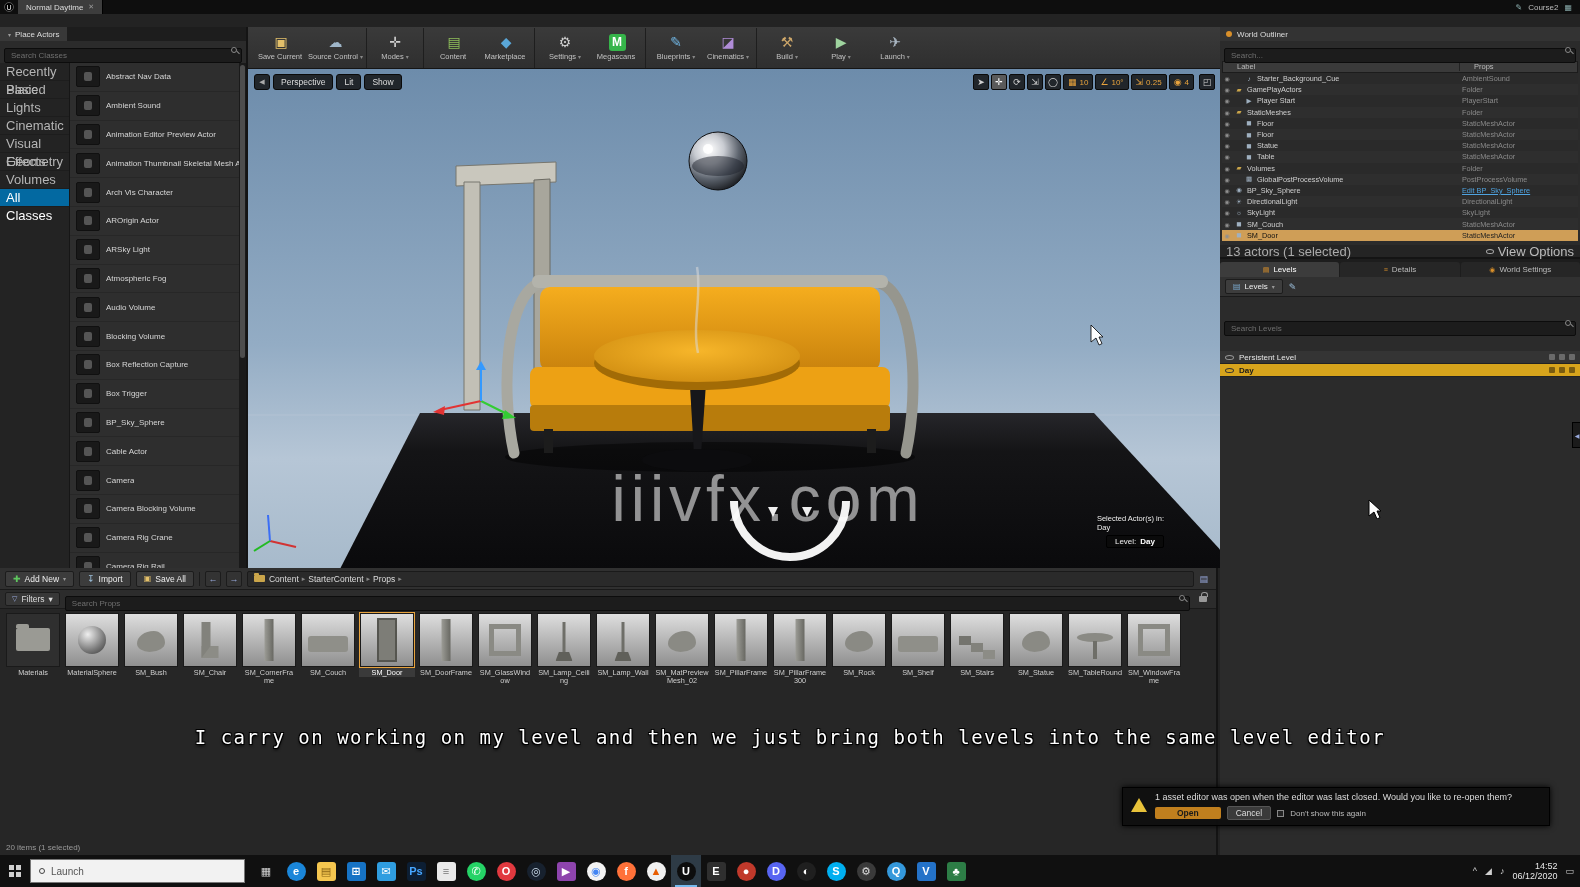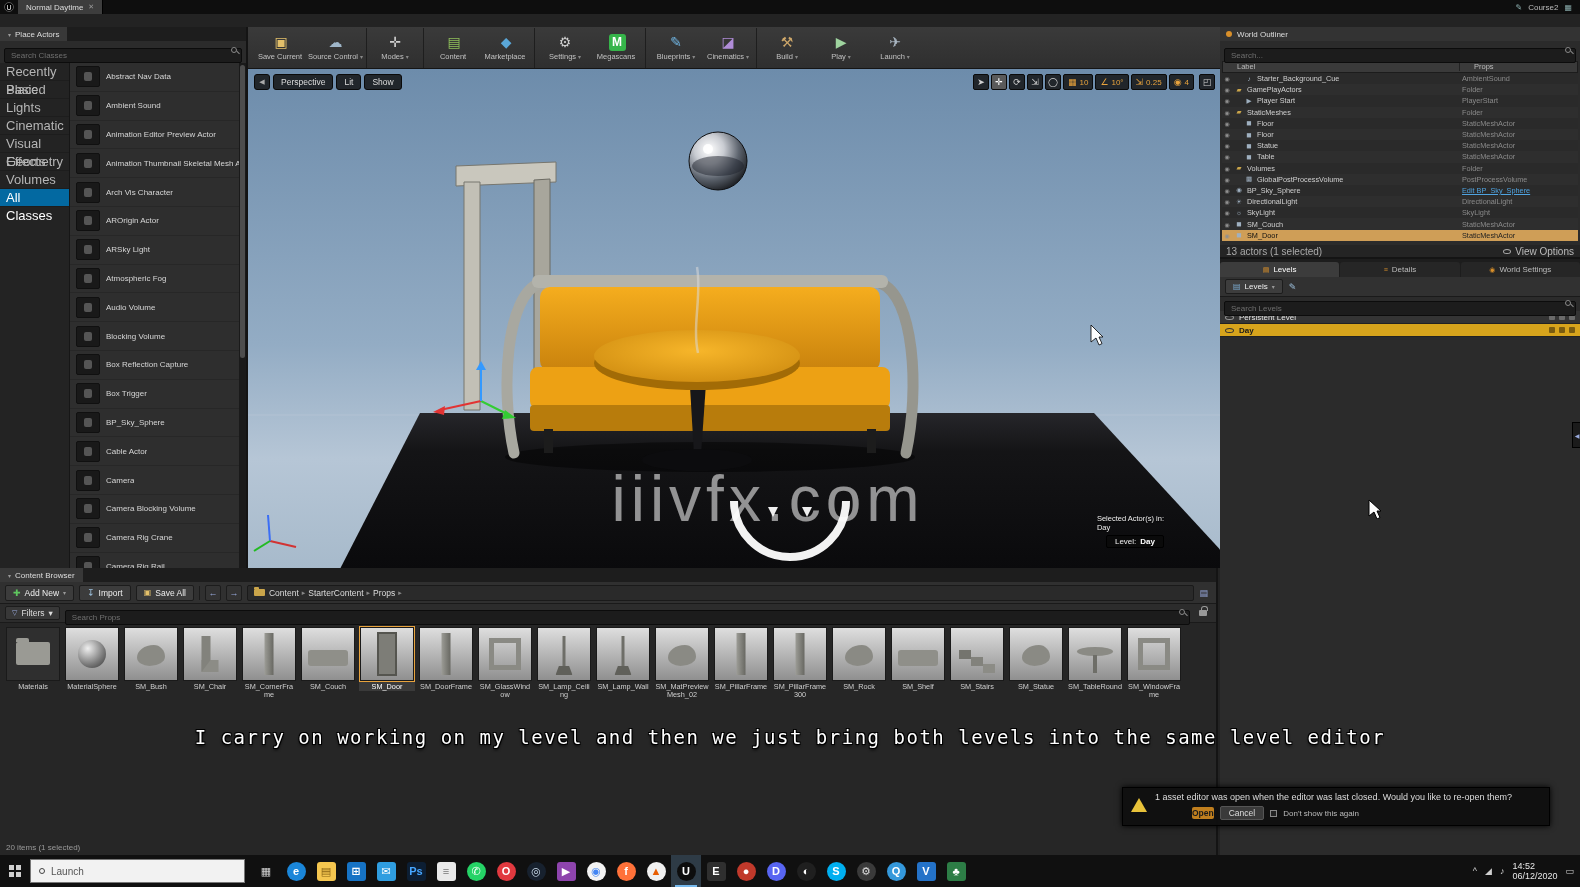--- a/index.html
+++ b/index.html
@@ -81,34 +81,34 @@
   .wo-row:nth-child(odd){background:#2a2a2a;}
   .wo-row.sel{background:#cf9e57;color:#111;}
   .wo-row.sel .wo-type{color:#222;}
   .wo-eye{width:10px;flex:none;text-align:center;color:#8f8f8f;font-size:6px;}
   .wo-ic{width:10px;flex:none;text-align:center;font-size:6.5px;color:#9fb0c0;margin-left:2px;}
   .wo-ic.folder{color:#caa54a;}
   .wo-row.ind .wo-ic{margin-left:12px;}
   .wo-label{margin-left:3px;white-space:nowrap;overflow:hidden;flex:1;}
   .wo-type{width:116px;flex:none;color:#8a8a8a;white-space:nowrap;overflow:hidden;}
   .wo-type.link{color:#4fa3e0;text-decoration:underline;}
-  .wo-footer{position:absolute;left:0;right:0;bottom:0;height:12px;background:#242424;display:flex;align-items:center;font-size:10px;color:#aaa;padding:0 6px;}
+  .wo-footer{position:absolute;left:0;right:0;bottom:0;height:12px;background:#242424;display:flex;align-items:center;font-size:13px;color:#aaa;padding:0 6px;}
   .wo-vo{margin-left:auto;display:flex;gap:4px;align-items:center;color:#bbb;}
   .eye-ic{width:8px;height:5px;border:1px solid #aaa;border-radius:50%;display:inline-block;}
   .rp-tabs{position:absolute;left:0;top:232px;right:0;height:18px;background:#1d1d1d;display:flex;gap:1px;padding-top:3px;}
   .rp-tab{flex:1;background:#262626;display:flex;align-items:center;justify-content:center;gap:4px;font-size:8px;color:#bbb;border-radius:3px 3px 0 0;}
   .rp-tab.active{background:#3c3c3c;color:#fff;}
   .rp-tab-ic{font-size:7px;color:#d88f2a;}
   .levels{position:absolute;left:0;top:250px;right:0;bottom:0;background:#2b2b2b;}
   .lv-toolbar{height:20px;display:flex;align-items:center;gap:6px;padding:0 5px;background:#313131;border-bottom:1px solid #1a1a1a;}
   .lv-btn{display:flex;align-items:center;gap:4px;background:#3d3d3d;border:1px solid #1c1c1c;border-radius:2px;height:15px;padding:0 7px;font-size:8px;color:#eee;}
   .lv-btn .caret{font-size:6px;color:#999;}
   .lv-ic{color:#7fb0d8;font-size:8px;}
   .lv-tool-ic{color:#9fc3e0;font-size:9px;}
-  .lv-search{position:relative;margin:0 4px;height:14px;}
+  .lv-search{position:relative;margin:20px 4px;height:14px;}
   .lv-row{height:13px;display:flex;align-items:center;gap:5px;font-size:8px;color:#e6e6e6;padding:0 5px;background:#343434;border-bottom:1px solid #222;}
   .lv-row.cur{background:#d7a41c;color:#1a1a1a;font-weight:bold;}
   .lv-eye{width:9px;height:5px;border:1px solid #999;border-radius:50%;flex:none;}
   .lv-row.cur .lv-eye{border-color:#333;}
   .lv-icons{margin-left:auto;display:flex;gap:4px;}
   .li{width:6px;height:6px;background:#6a6a6a;border-radius:1px;}
   .lv-row.cur .li{background:#7a5c10;}
   .edge-tab{position:absolute;right:-2px;top:395px;width:10px;height:26px;background:#1b1b1b;border:1px solid #000;color:#9ad;font-size:6px;display:flex;align-items:center;justify-content:center;}
 
   
@@ -160,21 +160,21 @@
   
   .sub-zh{position:absolute;left:0;top:698px;width:1580px;text-align:center;font-size:20px;color:#fff;text-shadow:1px 1px 0 #000,-1px 1px 0 #000,1px -1px 0 #000,-1px -1px 0 #000,0 2px 3px #000;z-index:40;}
   .sub-en{position:absolute;left:0;top:726px;width:1580px;text-align:center;font-family:"DejaVu Sans Mono","Liberation Mono",monospace;font-size:19px;letter-spacing:1.5px;color:#fff;text-shadow:1px 1px 0 #000,-1px 1px 0 #000,1px -1px 0 #000,-1px -1px 0 #000,0 2px 3px #000;z-index:40;}
 
   
   .toast{position:absolute;right:30px;top:787px;width:428px;background:rgba(16,16,16,.96);border:1px solid #000;box-shadow:0 0 6px #000;padding:4px 8px 5px;z-index:50;display:flex;gap:8px;}
   .warn{width:0;height:0;border-left:8px solid transparent;border-right:8px solid transparent;border-bottom:14px solid #e8c23a;position:relative;margin-top:6px;flex:none;}
   .toast-body{flex:1;}
   .toast-msg{font-size:9px;color:#ddd;line-height:11px;}
   .toast-row{display:flex;align-items:center;gap:6px;margin-top:3px;}
-  .btn-open{background:#c07f1e;color:#1a1a1a;font-size:8.5px;padding:1px 0;border-radius:2px;font-weight:bold;margin-left:37px;}
+  .btn-open{background:#c07f1e;color:#1a1a1a;font-size:8.5px;padding:1px 22px;border-radius:2px;font-weight:bold;}
   .btn-cancel{background:#3a3a3a;color:#ddd;font-size:8.5px;padding:1px 8px;border-radius:2px;border:1px solid #555;}
   .chk{width:7px;height:7px;border:1px solid #888;background:#222;}
   .chk-label{font-size:8px;color:#bbb;}
 
   
   #taskbar{position:absolute;left:0;top:855px;width:1580px;height:32px;background:#101010;display:flex;align-items:center;z-index:60;}
   .tb-start{width:30px;height:32px;display:flex;align-items:center;justify-content:center;}
   .win-logo{width:12px;height:12px;display:grid;grid-template-columns:5px 5px;grid-template-rows:5px 5px;gap:1.5px;}
   .win-logo span{background:#cfcfcf;}
   .tb-searchbox{width:215px;height:24px;background:#f2f2f2;border:1px solid #777;display:flex;align-items:center;gap:6px;padding:0 8px;margin-right:6px;}
@@ -182,21 +182,21 @@
   .tb-searchbox .mag::after{background:#444;}
   .tb-search-text{font-size:10px;color:#555;}
   .tb-icons{display:flex;align-items:center;height:32px;}
   .tb-app{width:30px;height:32px;display:flex;align-items:center;justify-content:center;position:relative;}
   .tb-app.active{background:#2e3b46;}
   .tb-app.active::after{content:"";position:absolute;bottom:0;left:4px;right:4px;height:2px;background:#76b9ed;}
   .tb-glyph{width:19px;height:19px;display:flex;align-items:center;justify-content:center;font-size:11px;font-weight:bold;border-radius:3px;}
   .tb-glyph.round{border-radius:50%;}
   .tb-tray{margin-left:auto;display:flex;align-items:center;gap:8px;padding-right:6px;}
   .tray-ic{font-size:9px;color:#cfcfcf;}
-  .tb-clock{text-align:left;font-size:9px;color:#e8e8e8;line-height:10px;}
+  .tb-clock{text-align:right;font-size:9px;color:#e8e8e8;line-height:10px;}
 
   
   .cursor{position:absolute;z-index:45;}
 </style>
 </head>
 <body>
 
 <div class="root">
 
   <div id="titlebar">
@@ -742,26 +742,20 @@
           </div>
         </div>
       <svg class="cursor" width="14" height="20" style="left:148px;top:222px">
         <polygon points="1,1 1,17 6,13 9,20 12,18.5 9,12 13,12" fill="#ffffff" stroke="#000000" stroke-width="1"></polygon>
       </svg>
     </div>
     <div class="edge-tab">◀</div>
   </div>
 
   <div id="content-browser">
-    <div class="panel-tab-row">
-      <div class="panel-tab">
-        <span class="tri">▾</span>
-        <span>Content Browser</span>
-      </div>
-    </div>
     <div class="cb-toolbar">
       <div class="cb-btn">
         <span class="plus">✚</span>
         <span>Add New</span>
         <span class="caret">▾</span>
       </div>
       <div class="cb-btn">
         <span class="imp-ic">↧</span>
         <span>Import</span>
       </div>

